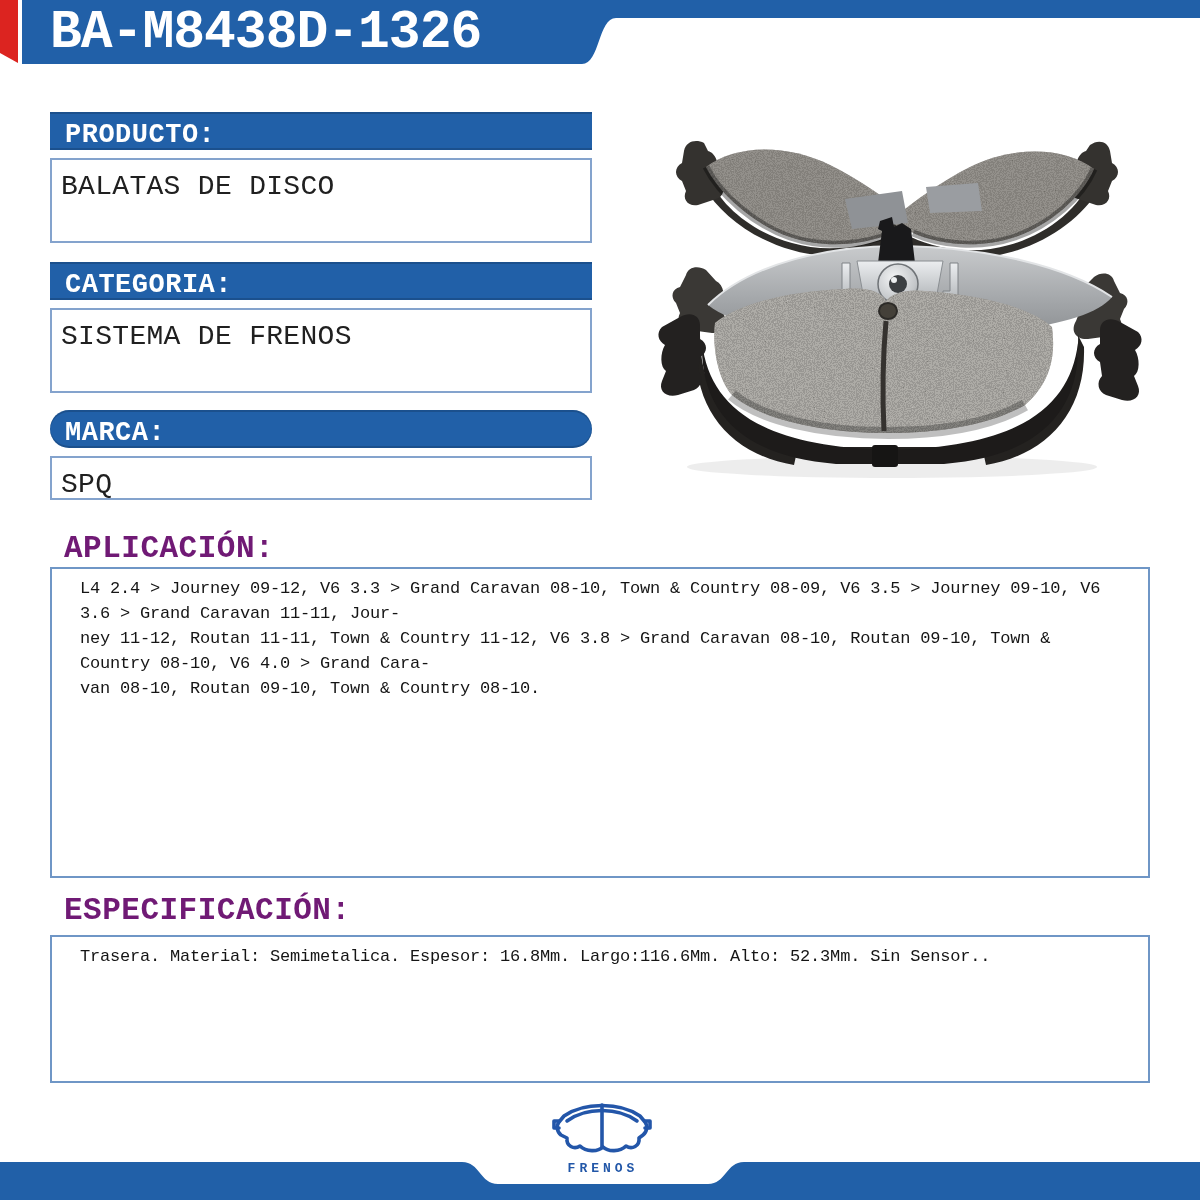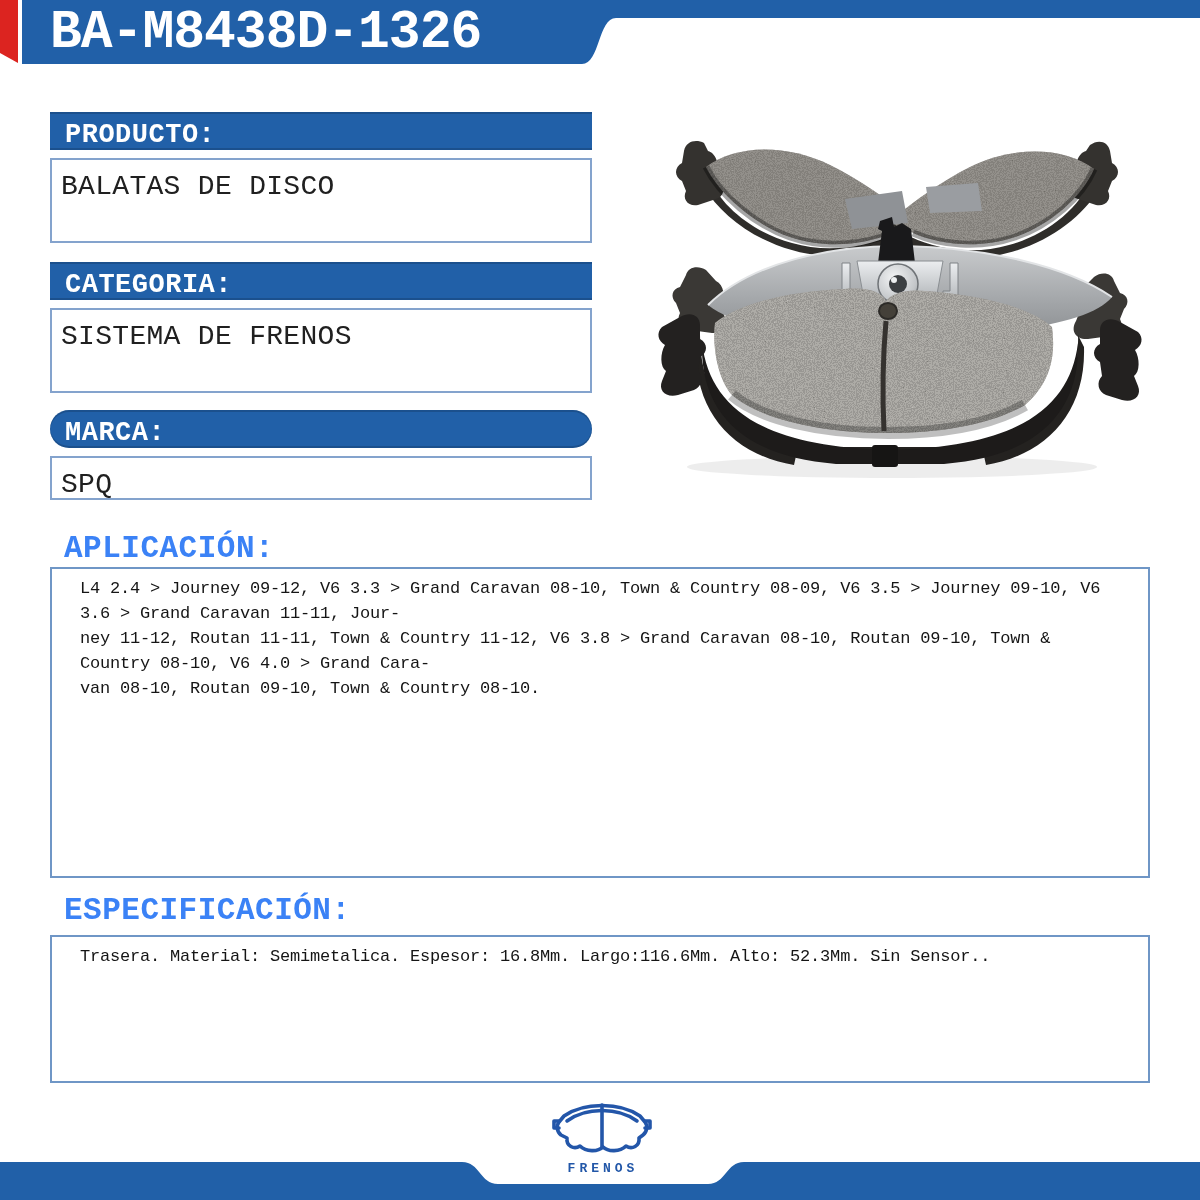--- a/index.html
+++ b/index.html
@@ -18,21 +18,21 @@
   .f-label{position:absolute;left:50px;width:542px;height:38px;background:#2160a8;color:#ffffff;
            font-weight:bold;font-size:27px;line-height:47px;padding-left:15px;box-sizing:border-box;
            letter-spacing:.5px;box-shadow:inset 0 2px 0 rgba(0,0,0,.16),inset 0 -2px 0 rgba(0,0,0,.16);}
   .f-value{position:absolute;left:50px;width:542px;background:#fff;border:2px solid #84a3cd;
            box-sizing:border-box;color:#202020;font-size:28px;padding:11px 0 0 9px;letter-spacing:.3px;}
   #lbl-producto{top:112px;} #val-producto{top:158px;height:85px;}
   #lbl-categoria{top:262px;} #val-categoria{top:308px;height:85px;}
   #lbl-marca{top:410px;border-radius:22px;} #val-marca{top:456px;height:44px;}
 
   
-  .sec-h{position:absolute;left:64px;color:#3b82f6;font-weight:bold;font-size:31px;letter-spacing:.5px;}
+  .sec-h{position:absolute;left:64px;color:#701a75;font-weight:bold;font-size:31px;letter-spacing:.5px;}
   #h-aplicacion{top:531px;} #h-especificacion{top:893px;text-align:center;}
   .sec-box{position:absolute;left:50px;width:1100px;border:2px solid #6f96c6;box-sizing:border-box;
            background:#fff;padding:7px 28px;font-size:17px;line-height:25px;color:#151515;
            letter-spacing:-.2px;}
   #box-aplicacion{top:567px;height:311px;}
   #box-especificacion{top:935px;height:148px;}
 
   
   .photo{position:absolute;left:620px;top:95px;}
 

